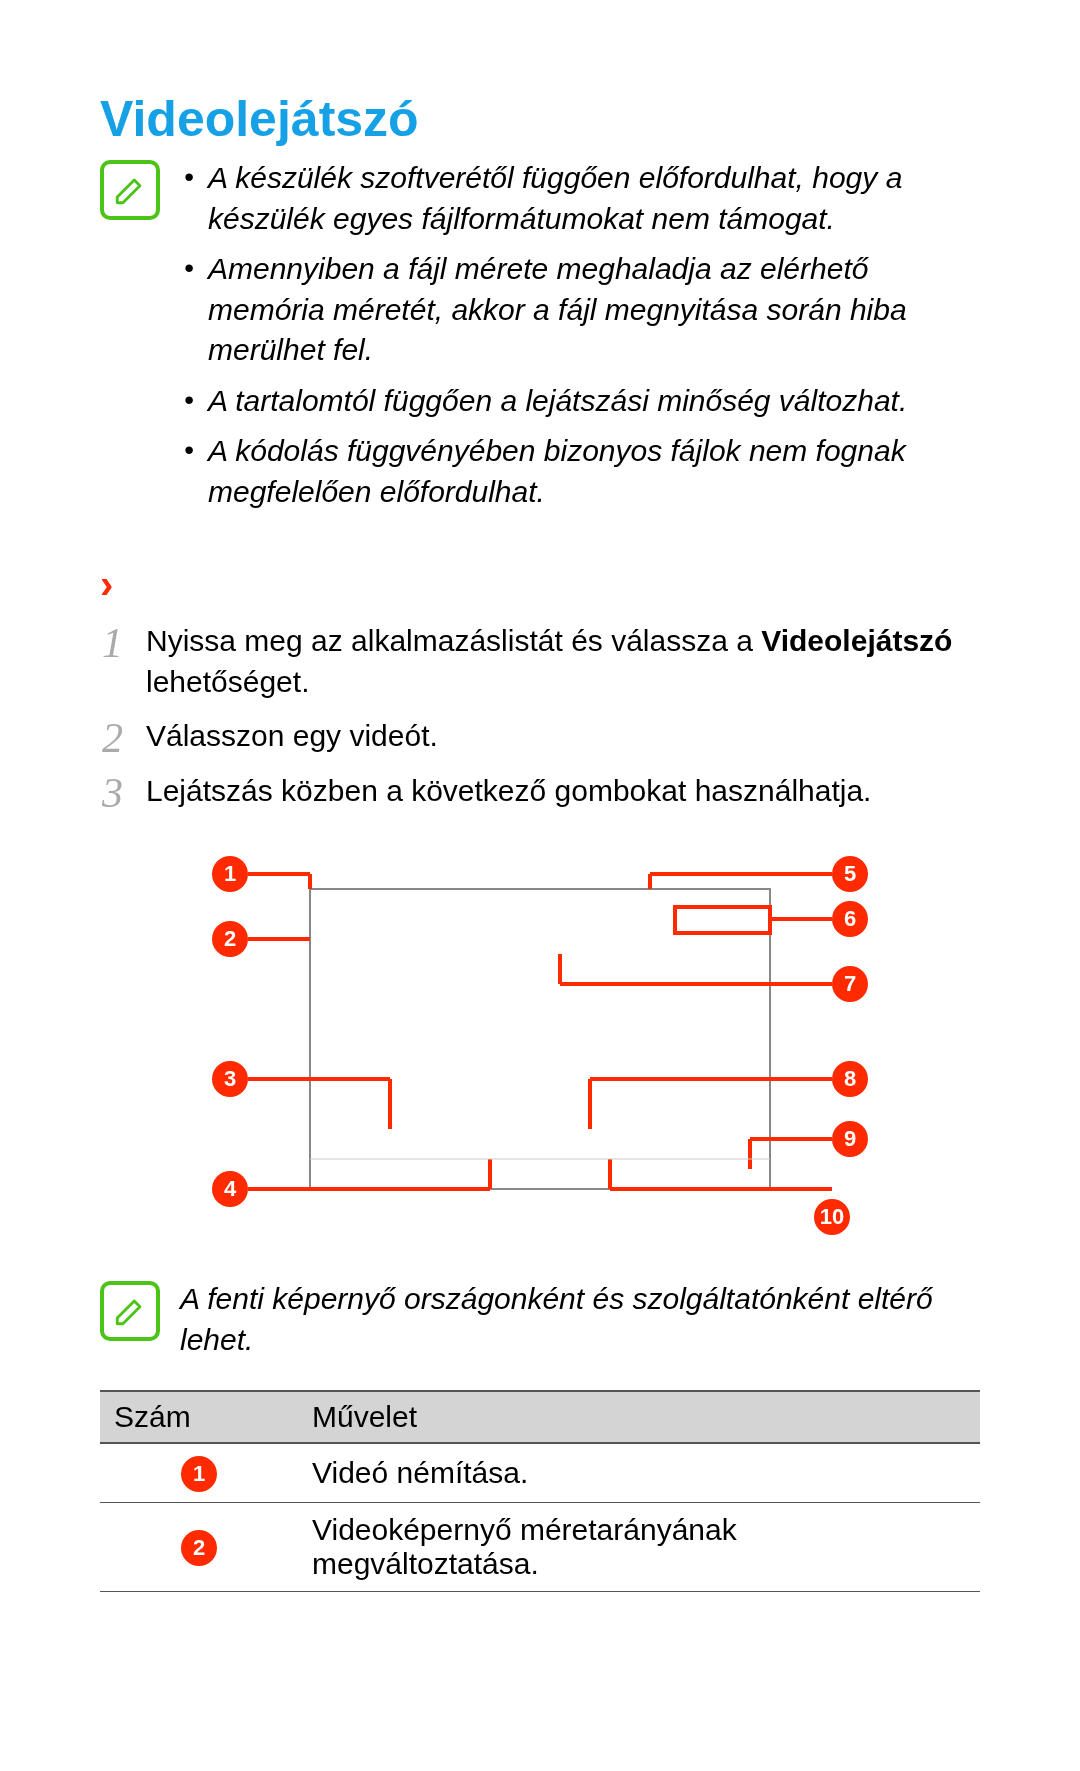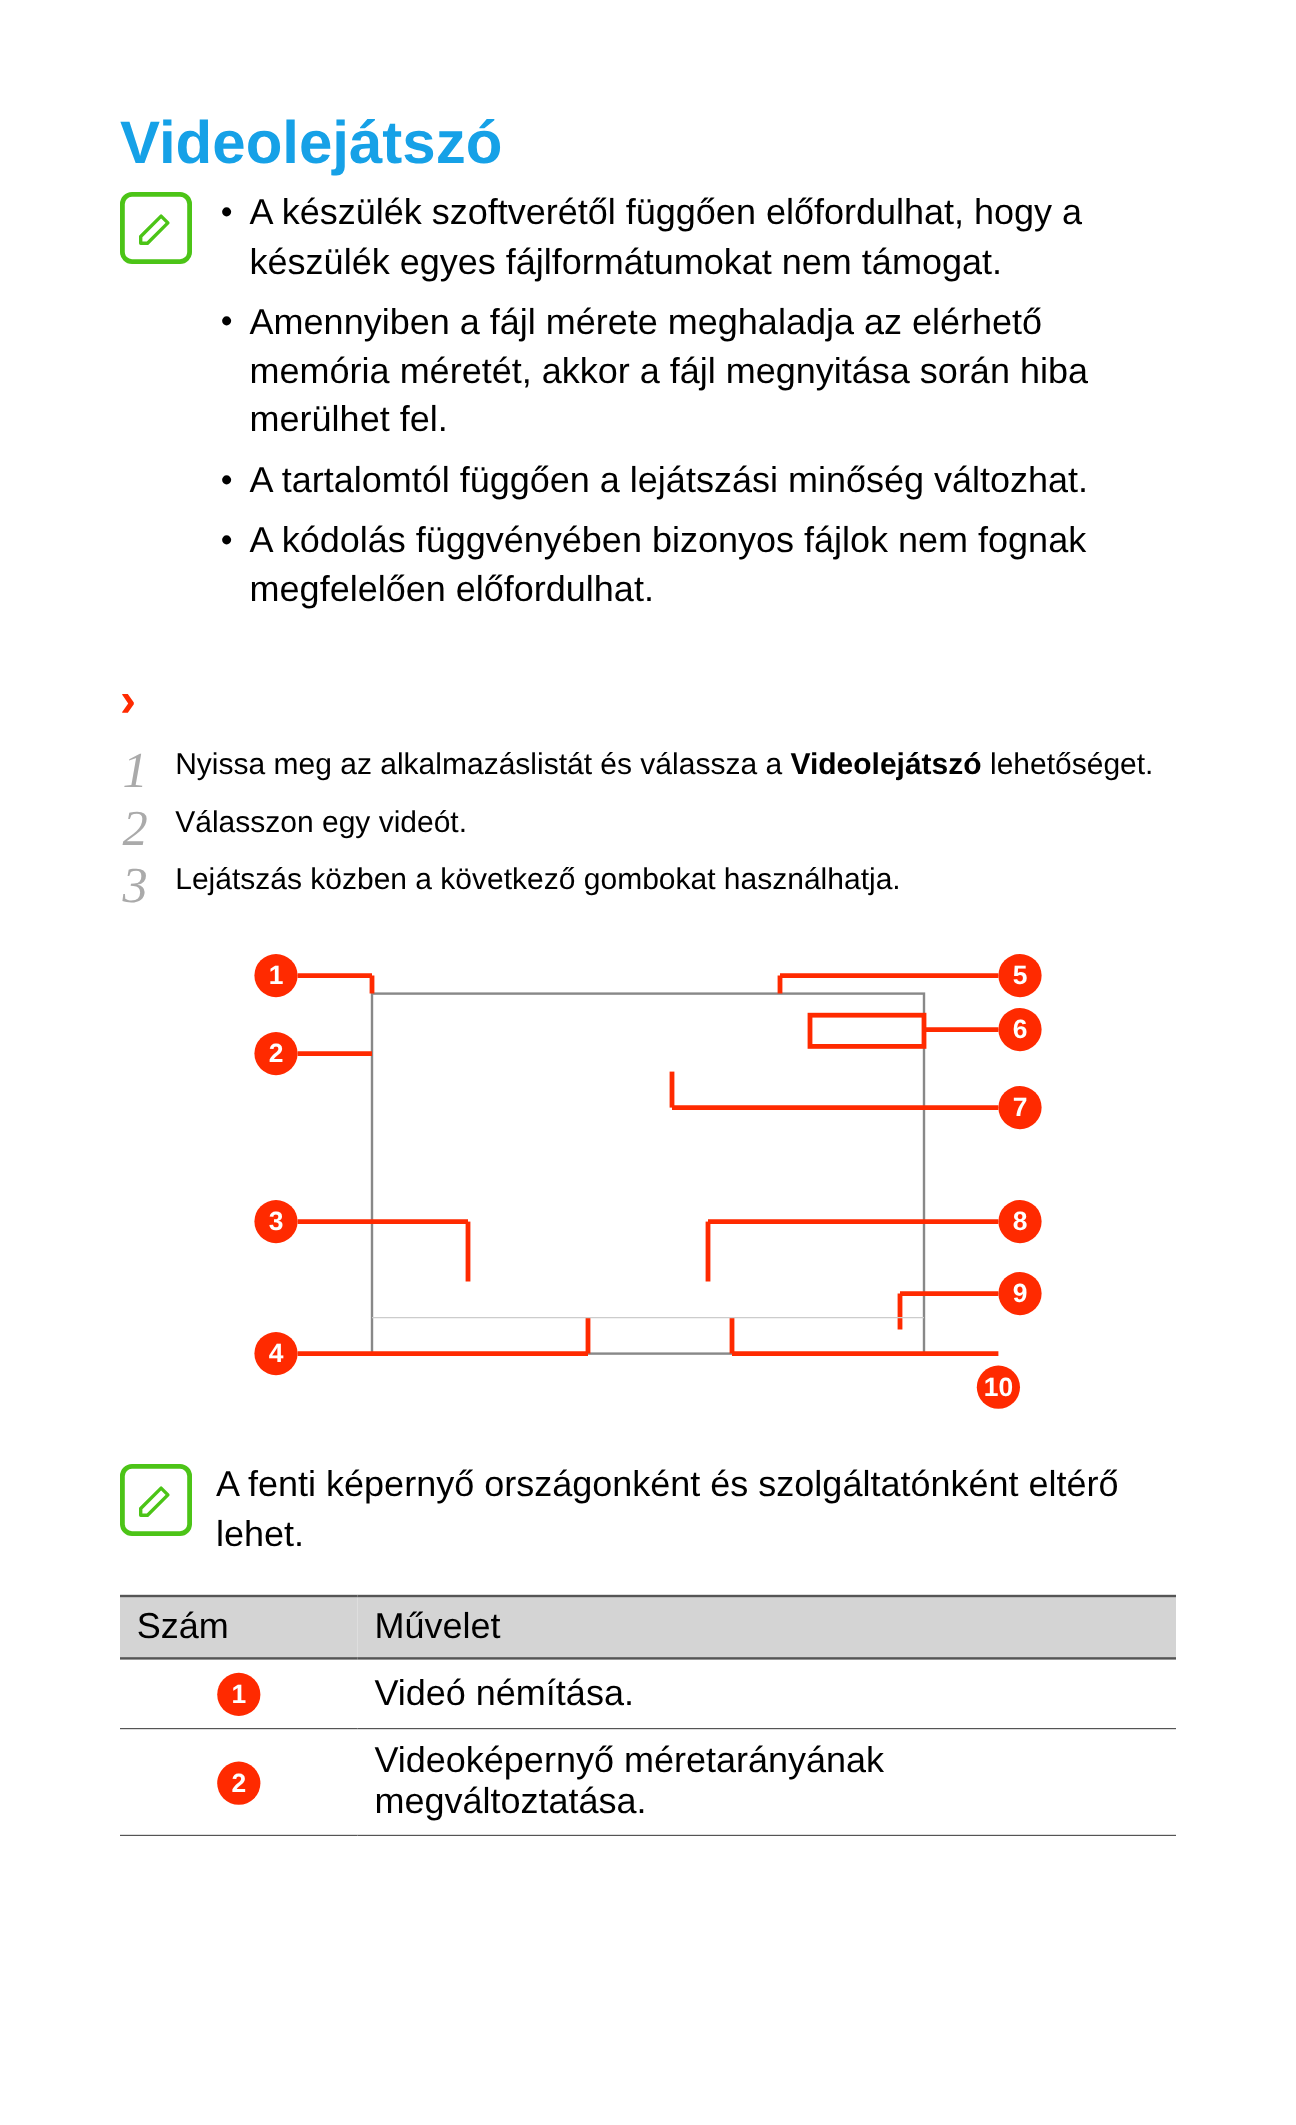--- a/index.html
+++ b/index.html
@@ -21,20 +21,21 @@
     margin: 0 0 10px 0;
   }
   .intro {
     font-size: 30px;
     margin: 6px 0 20px 0;
   }
   .note-block {
     display: flex;
     align-items: flex-start;
     margin: 10px 0 30px 0;
+    font-style: italic;
   }
   .note-icon {
     width: 52px;
     height: 52px;
     border: 4px solid #4cc417;
     border-radius: 10px;
     display: flex;
     align-items: center;
     justify-content: center;
     margin-right: 20px;
@@ -69,21 +70,21 @@
     color: #ff2a00;
     font-size: 40px;
     margin-right: 6px;
     font-weight: 900;
   }
   ol.steps { list-style: none; margin: 0; padding: 0; counter-reset: step; }
   ol.steps li {
     position: relative;
     padding-left: 46px;
     margin-bottom: 14px;
-    font-size: 25px;
+    font-size: 30px;
     line-height: 1.35;
   }
   ol.steps li::before {
     counter-increment: step;
     content: counter(step);
     position: absolute;
     left: 2px;
     top: -6px;
     font-family: Georgia, "Times New Roman", serif;
     font-style: italic;

